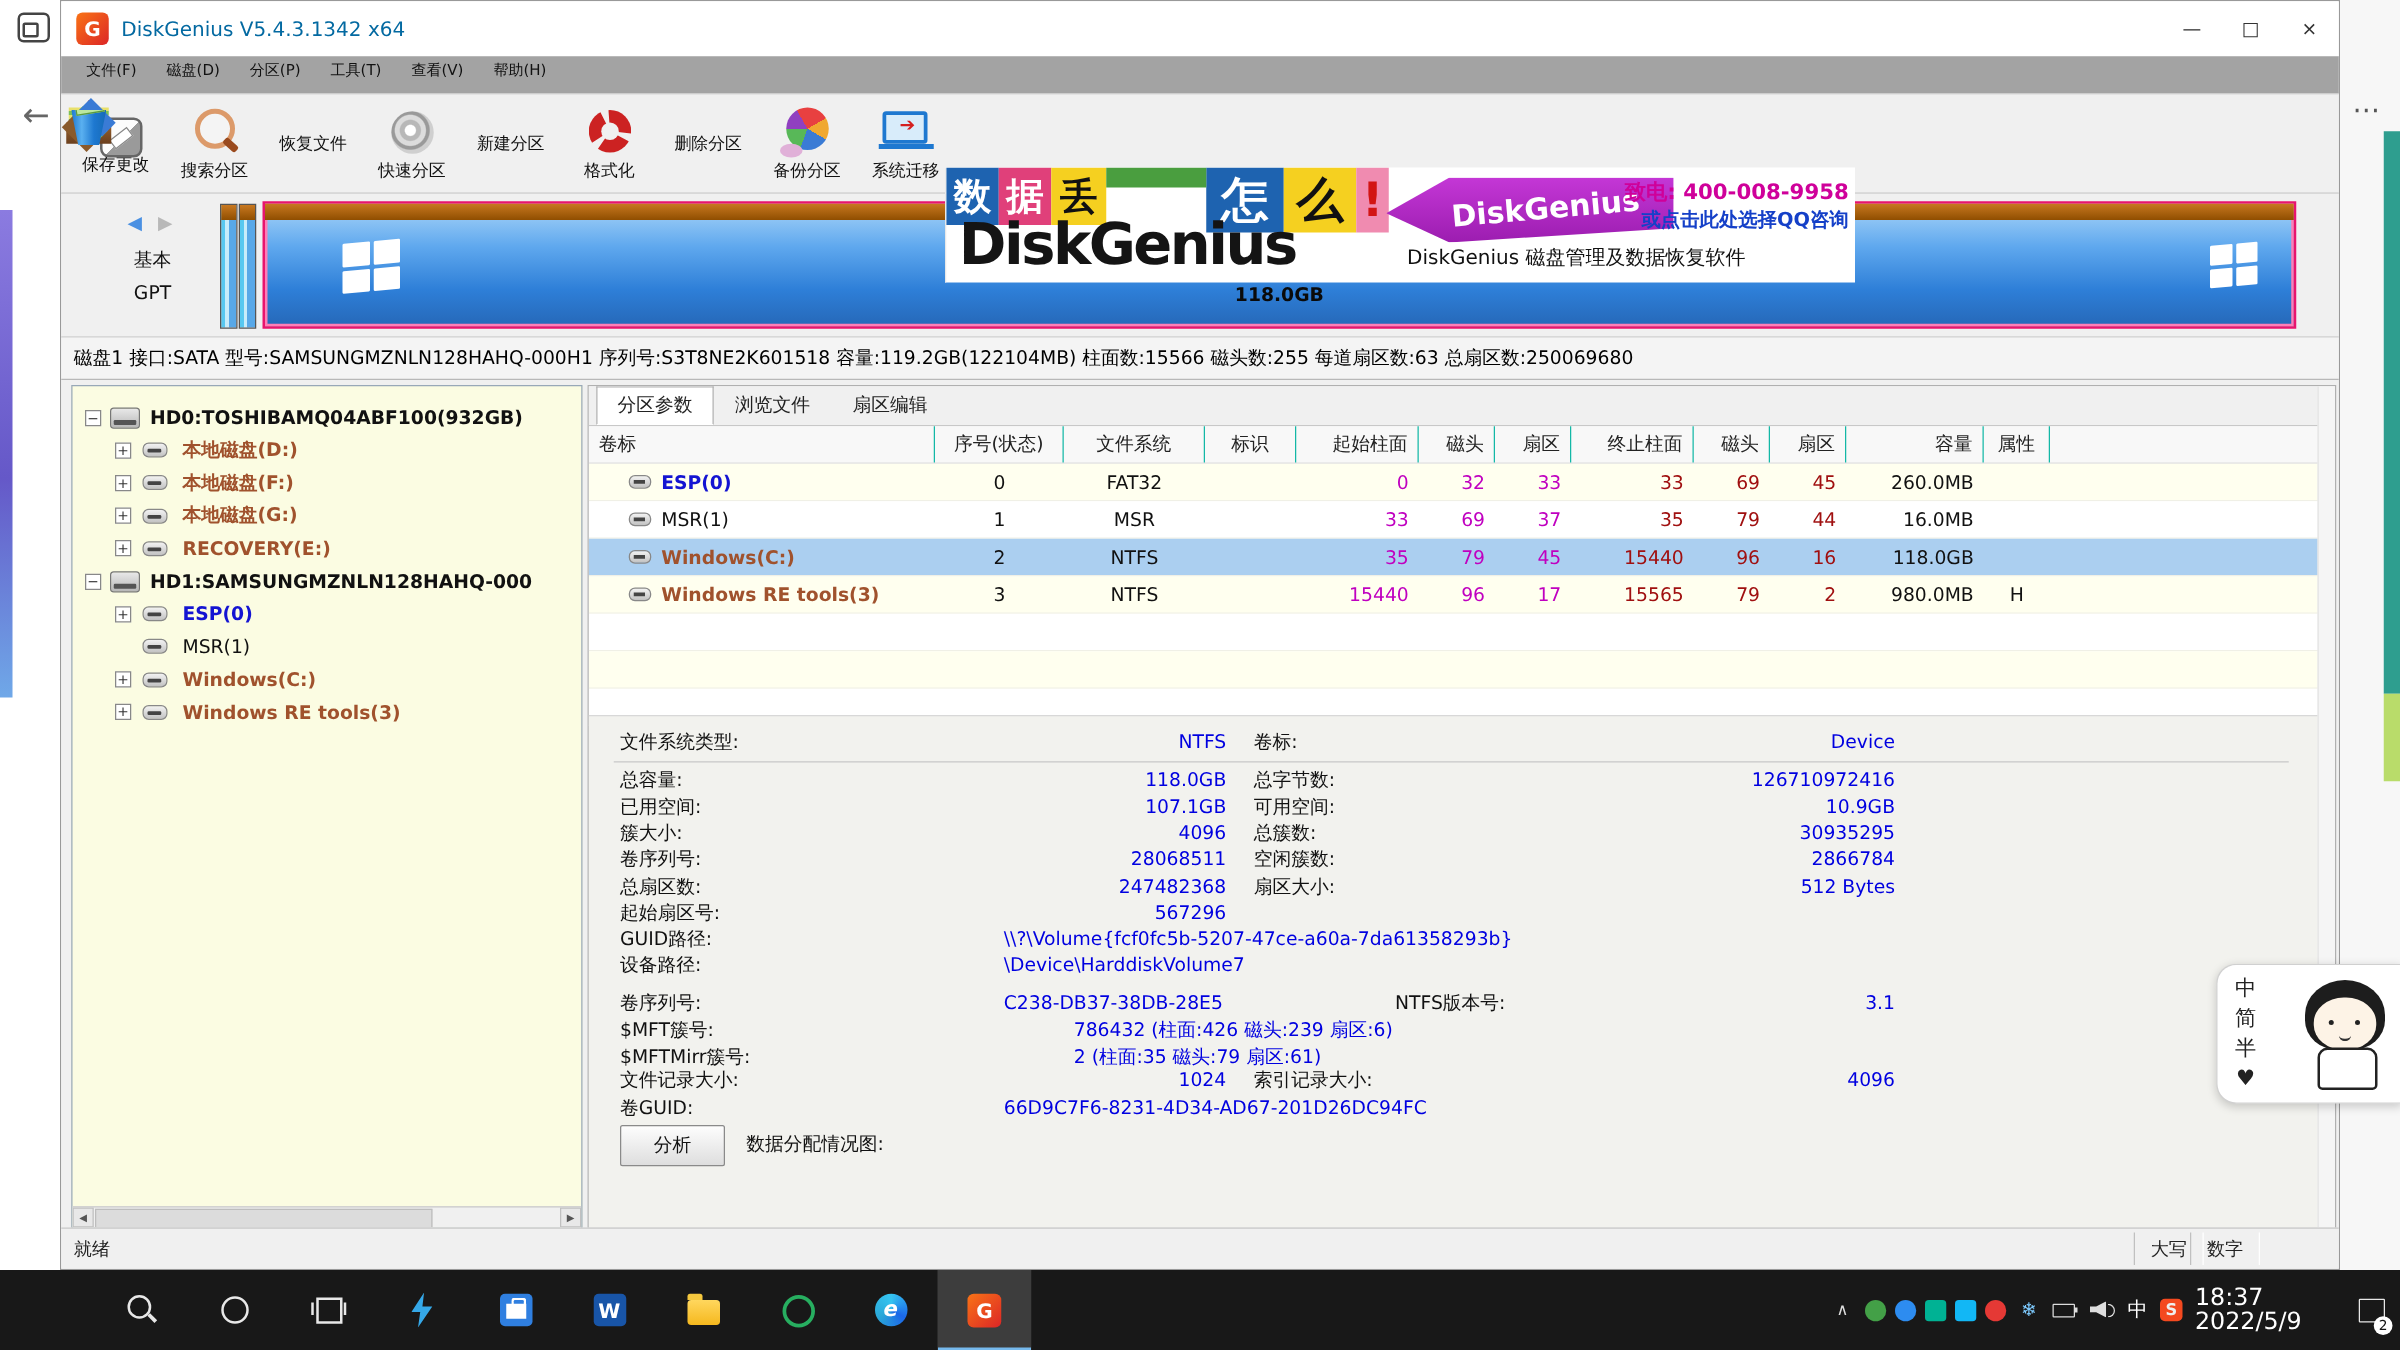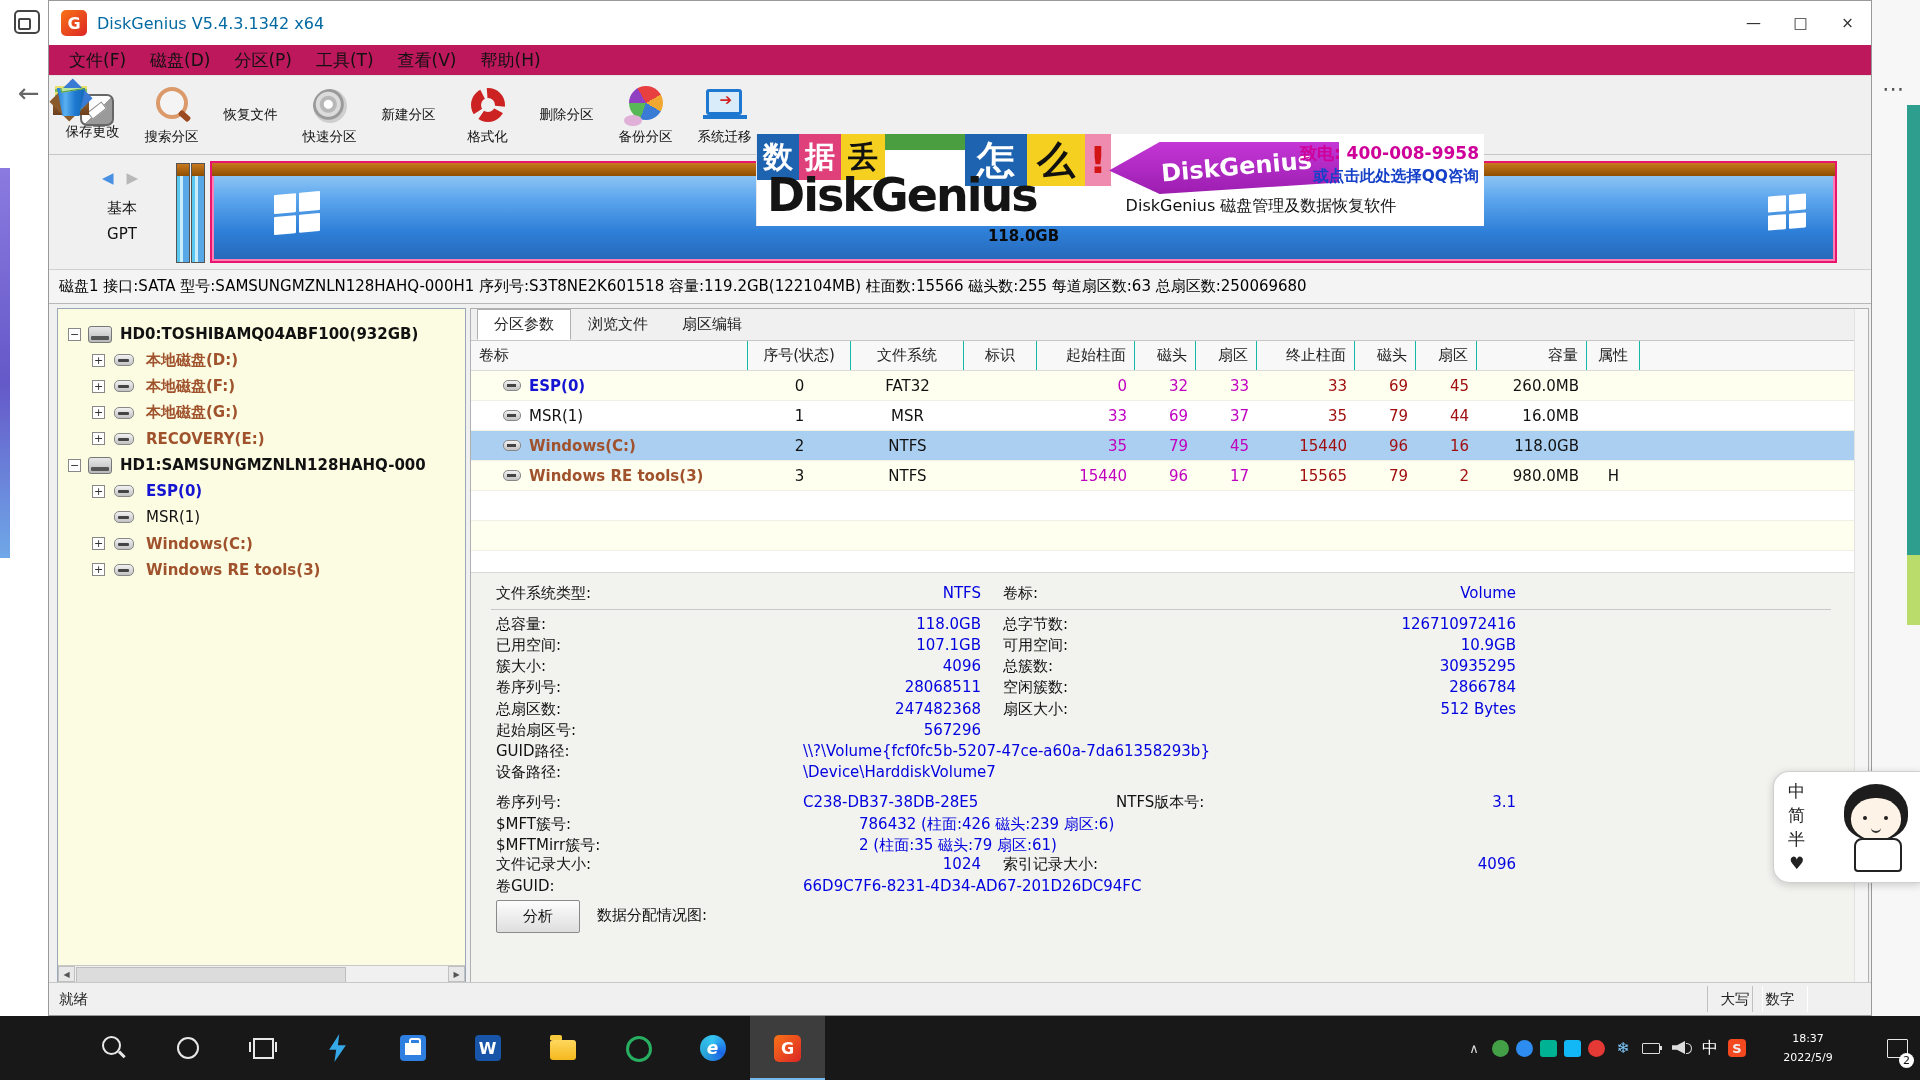--- a/index.html
+++ b/index.html
@@ -22,21 +22,21 @@
   .window{position:absolute;left:48px;top:0;width:1824px;height:1016px;background:#fff;
     border:1px solid #999;box-sizing:border-box}
   .titlebar{height:44px;display:flex;align-items:center;background:#fff}
   .app-icon{width:26px;height:26px;margin-left:12px;border-radius:5px;
     background:linear-gradient(135deg,#f97316,#dc2626);color:#fff;font-weight:bold;
     display:flex;align-items:center;justify-content:center;font-size:16px}
   .title-text{margin-left:10px;font-size:16px;color:#0369a1}
   .win-controls{margin-left:auto;display:flex;height:100%}
   .wc{width:47px;display:flex;align-items:center;justify-content:center;font-size:15px;color:#333}
 
-  .menubar{height:30px;display:flex;align-items:flex-end;padding-left:8px;background:#be185d;font-size:17px}
+  .menubar{height:30px;display:flex;align-items:flex-start;padding-left:8px;background:#a3a3a3;font-size:12px}
   .menu-item{padding:3px 12px;cursor:default}
 
   
   .toolbar{position:relative;height:78px;background:#f0f0f0;border-top:1px solid #e3e3e3;border-bottom:1px solid #c6c6c6}
   .tb-buttons{display:flex;height:100%;padding-left:4px}
   .tb-btn{width:79px;display:flex;flex-direction:column;align-items:center;justify-content:center;gap:1px}
   .tb-label{font-size:13.5px;color:#111;white-space:nowrap}
   .ic{position:relative;width:44px;height:42px}
   .ic::before,.ic::after{content:"";position:absolute}
   .ic-save{background:linear-gradient(135deg,#fcfcfc 52%,#9a9a9a 53%);border:2px solid #666;border-radius:7px;
@@ -205,21 +205,21 @@
   .ti-chevron{font-size:13px;color:#ddd}
   .ti-round{border-radius:50%;width:17px;height:17px;align-self:center}
   .ti-square{border-radius:3px;width:17px;height:17px}
   .ti-battery::before{left:1px;top:6px;width:16px;height:9px;border:1.5px solid #ddd;border-radius:1px}
   .ti-battery::after{left:19px;top:9px;width:2px;height:4px;background:#ddd}
   .ti-speaker::before{left:2px;top:4px;width:13px;height:13px;background:#ddd;
     clip-path:polygon(0 32%,38% 32%,100% 0,100% 100%,38% 68%,0 68%)}
   .ti-speaker::after{left:16px;top:6px;width:5px;height:9px;border:1.5px solid #ddd;border-left:none;border-radius:0 8px 8px 0}
   .ti-sogou{background:#f4491f;border-radius:4px;width:18px;height:18px;font-weight:bold;font-size:13px}
   .ti-input{font-size:16px;color:#fff}
-  .tb-clock{width:104px;text-align:center;color:#fff;font-size:11px;line-height:19px;margin:0 14px 0 10px}
+  .tb-clock{width:104px;color:#fff;font-size:19px;line-height:19px;margin:0 14px 0 10px}
   .tb-notif{position:relative;width:46px;height:100%;display:flex;align-items:center;justify-content:center}
   .tb-notif .box{position:relative;width:19px;height:17px;border:1.6px solid #e8e8e8;border-radius:1px}
   .tb-notif .badge{position:absolute;right:6px;bottom:12px;width:15px;height:15px;border-radius:50%;
     background:#fff;color:#111;font-size:11px;display:flex;align-items:center;justify-content:center}
 
   
   .widget{position:absolute;left:1773px;top:771px;width:147px;height:110px;background:#fff;
     border:1px solid #d0d0d0;border-right:none;border-radius:16px 0 0 16px;
     box-shadow:0 2px 8px rgba(0,0,0,.18);z-index:20}
   .w-chars{position:absolute;left:14px;top:8px;display:flex;flex-direction:column;align-items:center;gap:1px;
@@ -522,21 +522,21 @@
           <div class="analyze-btn">分析</div>
           <div class="map-label">数据分配情况图:</div>
           <div class="drow" style="top:411px">
             
             
           </div>
         <div class="drow" style="top: 11px;">
               <span class="dlabel dl1">文件系统类型:</span>
               <span class="dval dv1">NTFS</span>
               <span class="dlabel dl2">卷标:</span>
-              <span class="dval dv2">Volume</span>
+              <span class="dval dv2">Device</span>
             </div>
             <div class="drow" style="top: 42px;">
               <span class="dlabel dl1">总容量:</span>
               <span class="dval dv1">118.0GB</span>
               <span class="dlabel dl2">总字节数:</span>
               <span class="dval dv2">126710972416</span>
             </div>
             <div class="drow" style="top: 63px;">
               <span class="dlabel dl1">已用空间:</span>
               <span class="dval dv1">107.1GB</span>

